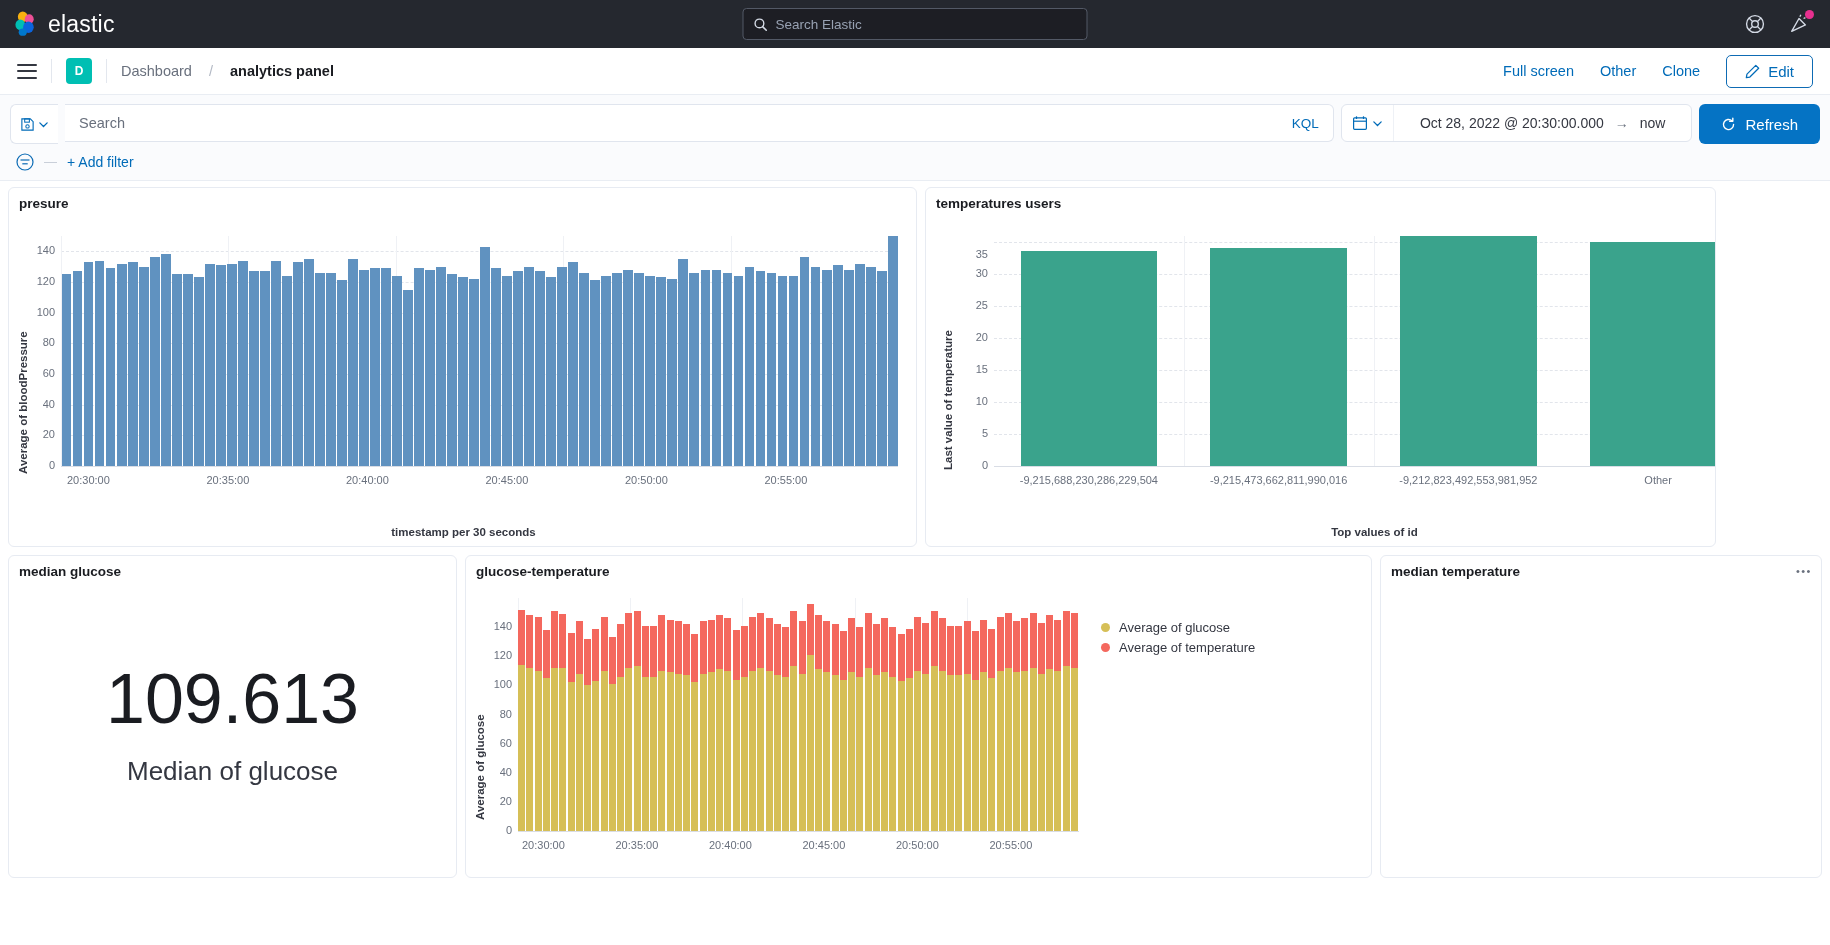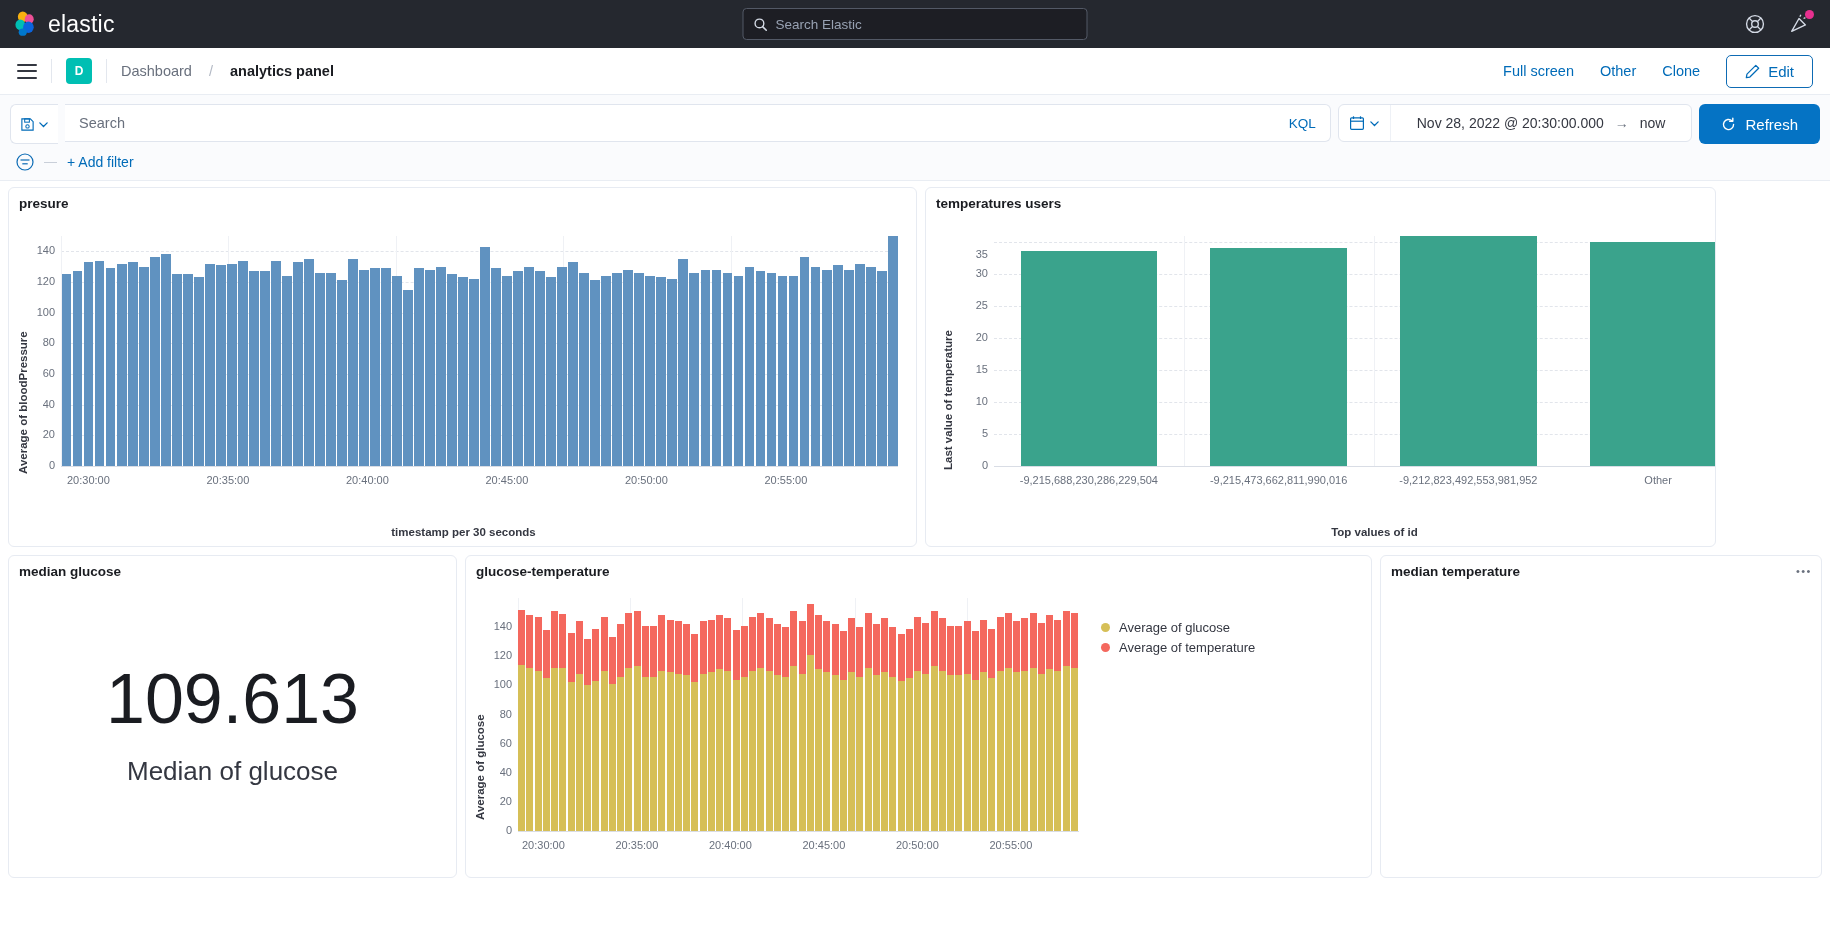--- a/index.html
+++ b/index.html
@@ -245,21 +245,21 @@
           <rect x="1.6" y="2.8" width="12.8" height="11.5" rx="1" fill="none" stroke="#006bb8" stroke-width="1.2"></rect>
           <line x1="1.6" y1="6.2" x2="14.4" y2="6.2" stroke="#006bb8" stroke-width="1.2"></line>
           <line x1="4.5" y1="1.3" x2="4.5" y2="4" stroke="#006bb8" stroke-width="1.2"></line>
           <line x1="11.5" y1="1.3" x2="11.5" y2="4" stroke="#006bb8" stroke-width="1.2"></line>
         </svg>
         <svg width="11" height="11" viewBox="0 0 12 12">
           <path d="M2 4.2 L6 8.2 L10 4.2" fill="none" stroke="#006bb8" stroke-width="1.4" stroke-linecap="round"></path>
         </svg>
       </div>
       <div class="date-text">
-        <span>Nov 28, 2022 @ 20:30:00.000</span>
+        <span>Oct 28, 2022 @ 20:30:00.000</span>
         <span class="date-arrow">→</span>
         <span>now</span>
       </div>
     </div>
     <div class="refresh-btn">
       <svg width="15" height="15" viewBox="0 0 16 16">
         <path d="M13.4 8a5.4 5.4 0 1 1-1.7-3.9" fill="none" stroke="#fff" stroke-width="1.5" stroke-linecap="round"></path>
         <path d="M12.6 1.2 L12.6 4.6 L9.2 4.6" fill="none" stroke="#fff" stroke-width="1.5" stroke-linecap="round" stroke-linejoin="round"></path>
       </svg>
       <span>Refresh</span>

